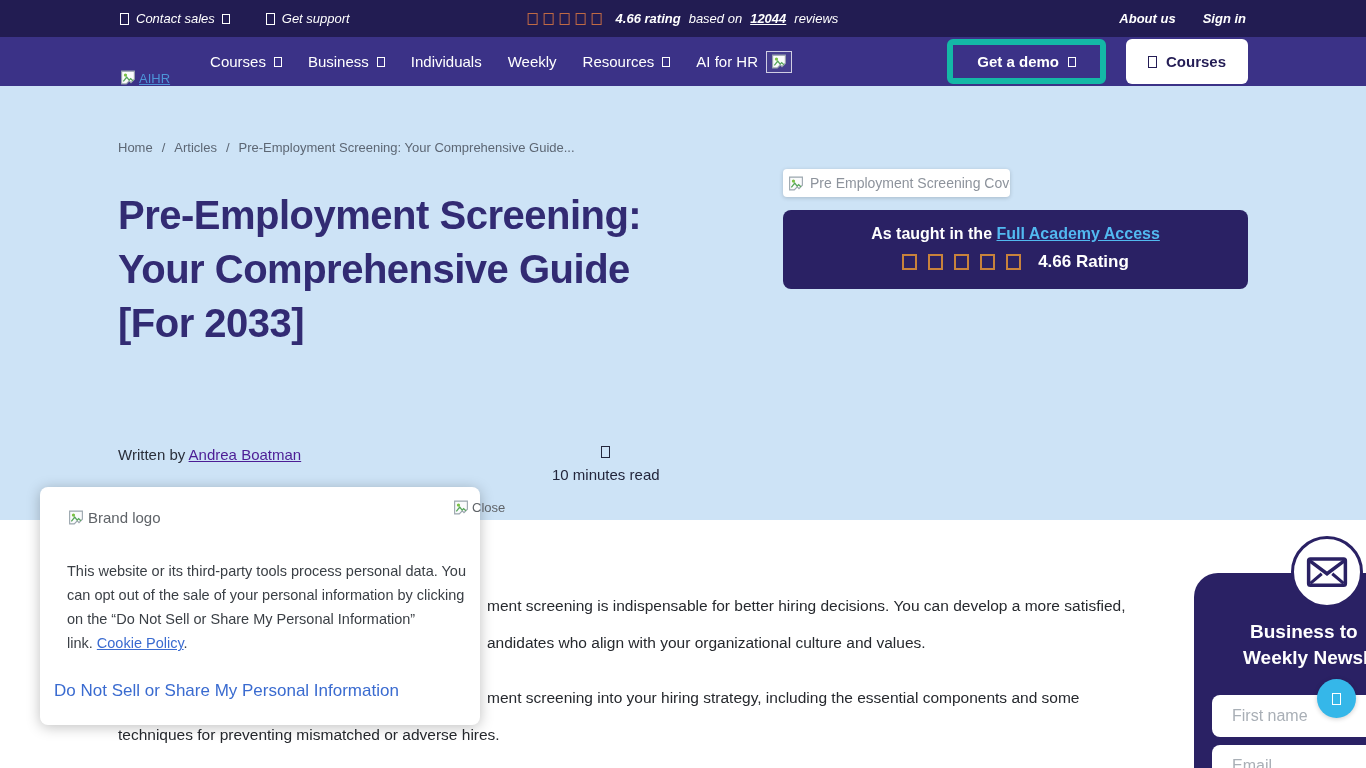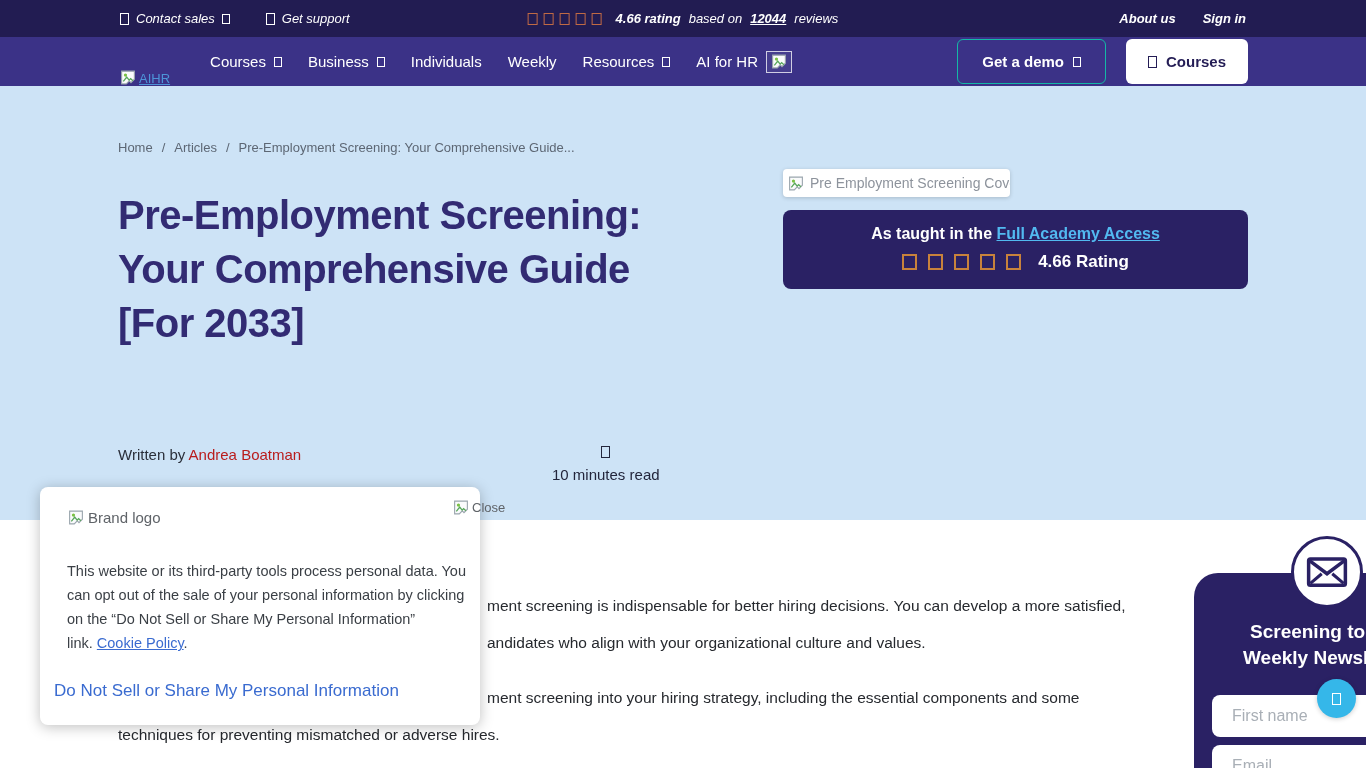--- a/index.html
+++ b/index.html
@@ -24,30 +24,30 @@
   .u { text-decoration:underline; }
 
   
   .navbar { position:absolute; left:0; top:37px; width:1366px; height:49px; background:#3b3287; color:#fff; }
   .nav-inner { position:absolute; left:119px; top:0; height:49px; display:flex; gap:26px; font-size:15px; }
   .logo { display:flex; align-items:flex-end; gap:2px; margin-right:14px; cursor:pointer; }
   .logo-alt { color:#4d94d8; text-decoration:underline; font-size:13px; }
   .nav-item { display:flex; align-items:center; gap:8px; cursor:pointer; white-space:nowrap; }
   .aihr-imgbox { width:26px; height:22px; border:1px solid rgba(255,255,255,.75); display:flex; align-items:center; justify-content:center; background:rgba(255,255,255,.06); }
   .nav-buttons { position:absolute; right:118px; top:0; height:49px; display:flex; align-items:center; gap:20px; }
-  .btn-demo { height:45px; padding:0 24px; border:1px solid #14b8a6; border-radius:6px; background:transparent; color:#fff; font-weight:bold; font-size:15px; display:flex; align-items:center; gap:9px; cursor:pointer; }
+  .btn-demo { height:45px; padding:0 24px; border:6px solid #14b8a6; border-radius:6px; background:transparent; color:#fff; font-weight:bold; font-size:15px; display:flex; align-items:center; gap:9px; cursor:pointer; }
   .btn-courses { height:45px; padding:0 22px; border:none; border-radius:6px; background:#fff; color:#241d55; font-weight:bold; font-size:15px; display:flex; align-items:center; gap:9px; cursor:pointer; }
 
   
   .hero { position:absolute; left:0; top:86px; width:1366px; height:434px; background:#cde3f6; }
   .breadcrumb { position:absolute; left:118px; top:54px; font-size:13px; color:#5d6774; display:flex; gap:9px; align-items:center; }
   .breadcrumb a { color:#5d6774; text-decoration:none; cursor:pointer; }
   .page-title { position:absolute; left:118px; top:102px; width:525px; font-size:40px; line-height:54px; font-weight:bold; color:#322b73; letter-spacing:-0.5px; }
   .author-row { position:absolute; left:118px; top:360px; font-size:15px; color:#2a2f3a; }
-  .author-link { color:#b91c1c; cursor:pointer; }
+  .author-link { color:#4c1d95; text-decoration:underline; cursor:pointer; }
   .read-time { position:absolute; left:552px; top:360px; font-size:15px; color:#23263c; display:flex; align-items:center; gap:8px;flex-direction:column; }
 
   .cover-box { position:absolute; left:783px; top:83px; width:227px; height:28px; background:#fff; border-radius:4px; box-shadow:0 1px 4px rgba(0,0,0,.18); display:flex; align-items:center; gap:5px; padding:0 4px; overflow:hidden; }
   .cover-alt { color:#8d939c; font-size:14px; white-space:nowrap; }
 
   .academy { position:absolute; left:783px; top:124px; width:465px; height:79px; background:#2a2164; border-radius:8px; color:#fff; text-align:center; }
   .academy-line1 { margin-top:15px; font-size:16px; font-weight:bold; }
   .academy-link { color:#52b9f0; text-decoration:underline; cursor:pointer; }
   .academy-line2 { margin-top:9px; display:flex; align-items:center; justify-content:center; gap:11px; }
   .academy-stars { display:flex; gap:11px; }
@@ -265,21 +265,21 @@
   </div>
 
   <div class="newsletter">
     <div class="mail-badge">
       <svg width="42" height="32" viewBox="0 0 48 36">
         <rect x="3" y="3" width="42" height="30" rx="2" fill="none" stroke="#2a2164" stroke-width="4"></rect>
         <path d="M4 5l20 15L44 5" fill="none" stroke="#2a2164" stroke-width="4"></path>
         <path d="M5 31l13-11M43 31l-13-11" fill="none" stroke="#2a2164" stroke-width="3.5"></path>
       </svg>
     </div>
-    <div class="news-h1">Screening to</div>
+    <div class="news-h1">Business to</div>
     <div class="news-h2">Weekly Newsl</div>
     <input class="news-input input-first" placeholder="First name" style="">
     <input class="news-input input-email" placeholder="Email" style="">
   </div>
 
   <div class="chat-fab">
     <span class="tofu" style="border-color:#fff;"></span>
   </div>
 
 </div>

